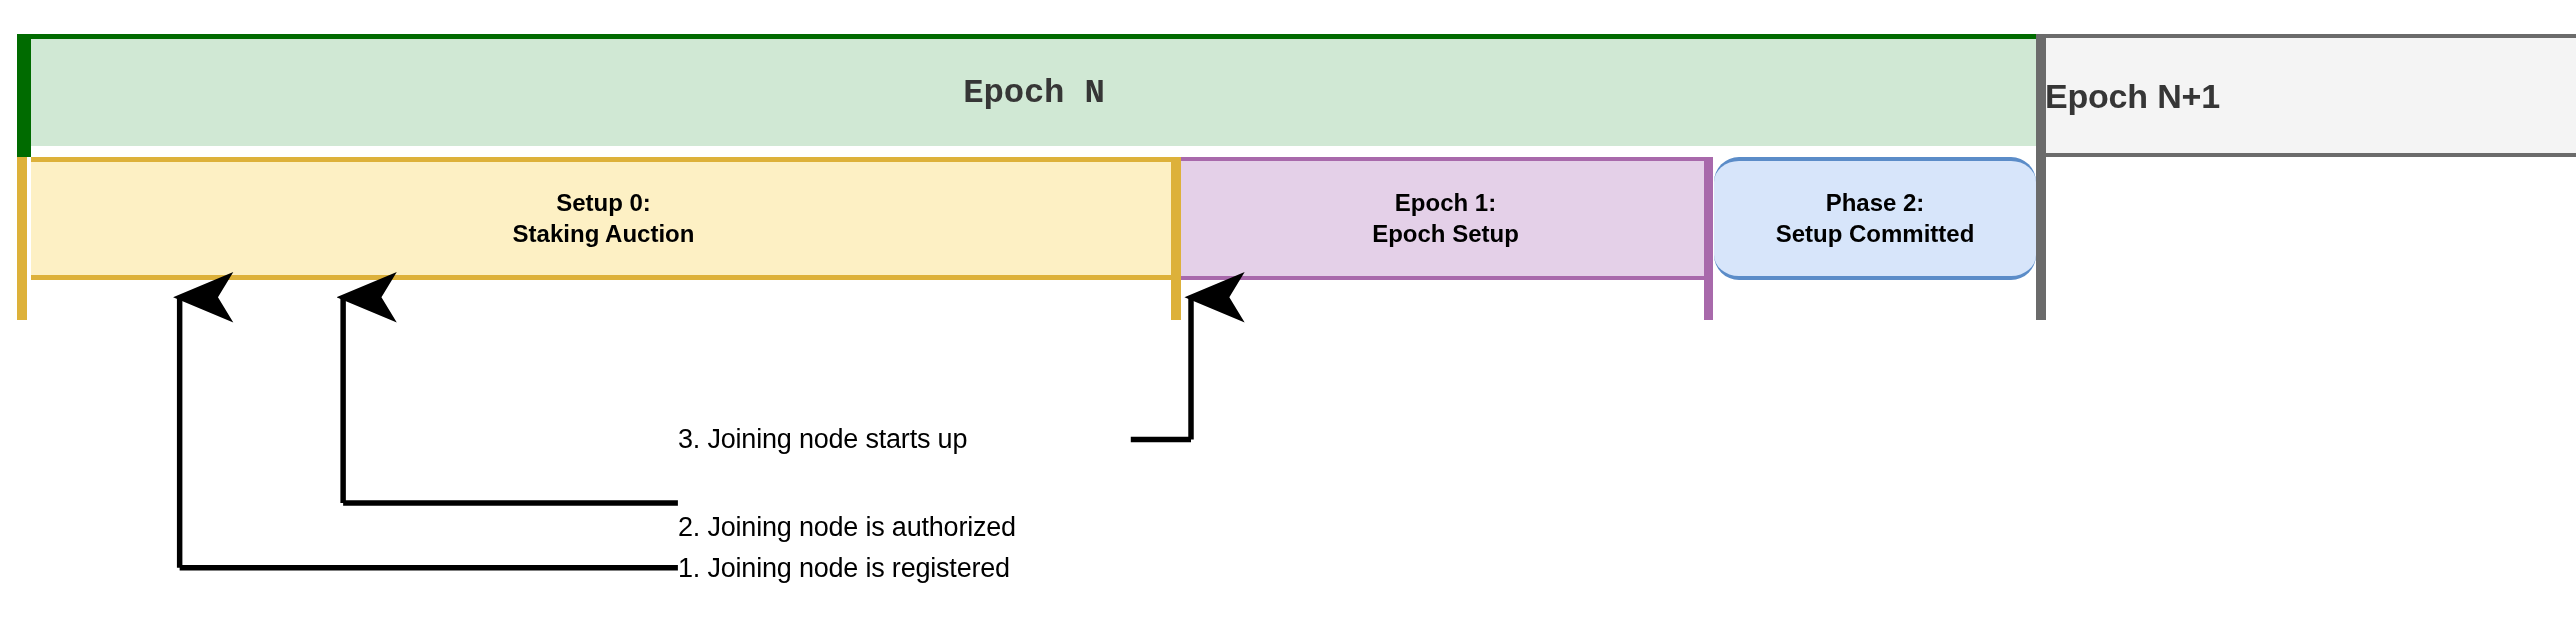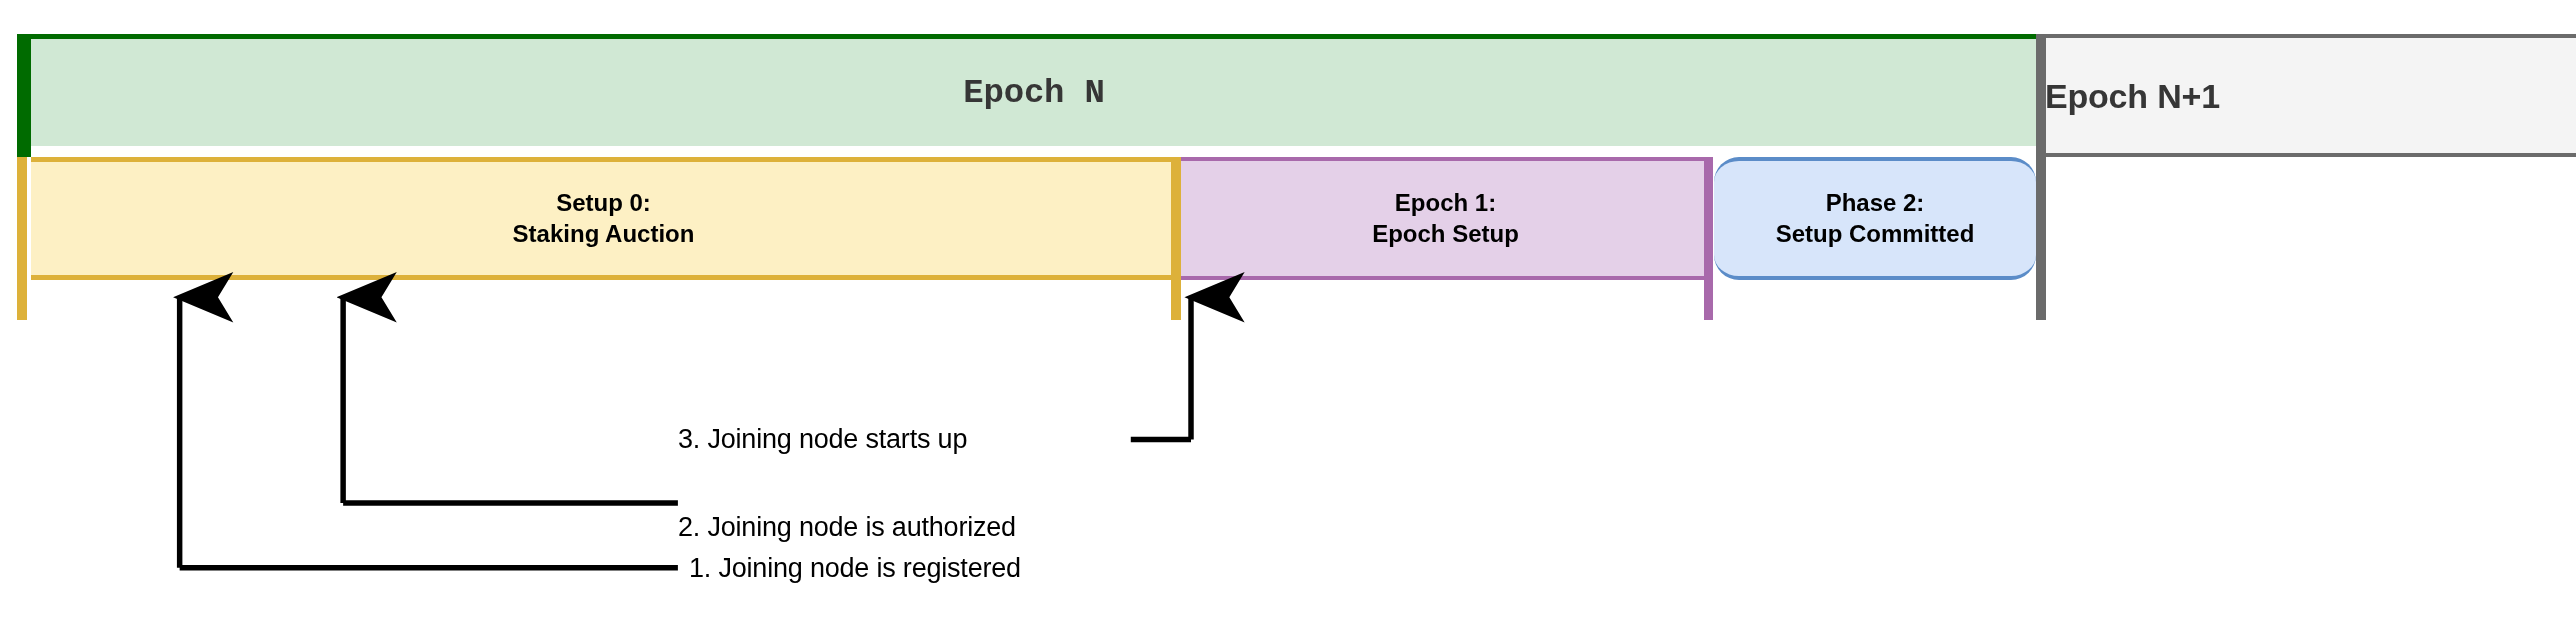--- a/index.html
+++ b/index.html
@@ -223,16 +223,16 @@
     <path d="M438,643 L866,643" stroke="#000000" stroke-width="7" fill="none"></path>
 
     <path d="M1522,562 L1522,380" stroke="#000000" stroke-width="7" fill="none" marker-end="url(#arrowUp)"></path>
     <path d="M1522,562 L1445,562" stroke="#000000" stroke-width="7" fill="none"></path>
   </svg>
 
   <div class="callout-label" style="left:678px; top:424px;">3. Joining node starts up</div>
 
   <div class="callout-label" style="left:678px; top:488px;margin-top:24px;">2. Joining node is authorized</div>
 
-  <div class="callout-label" style="left:678px; top:553px;margin-left:11px;">1. Joining node is registered</div>
+  <div class="callout-label" style="left:678px; top:553px;">1. Joining node is registered</div>
 
 </div>
 
 
 </body></html>

